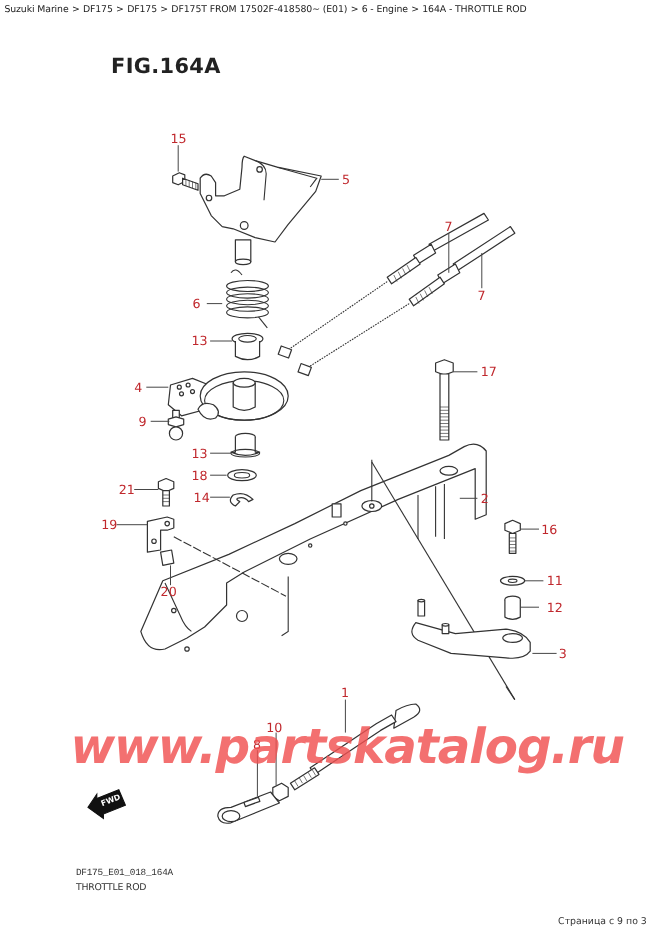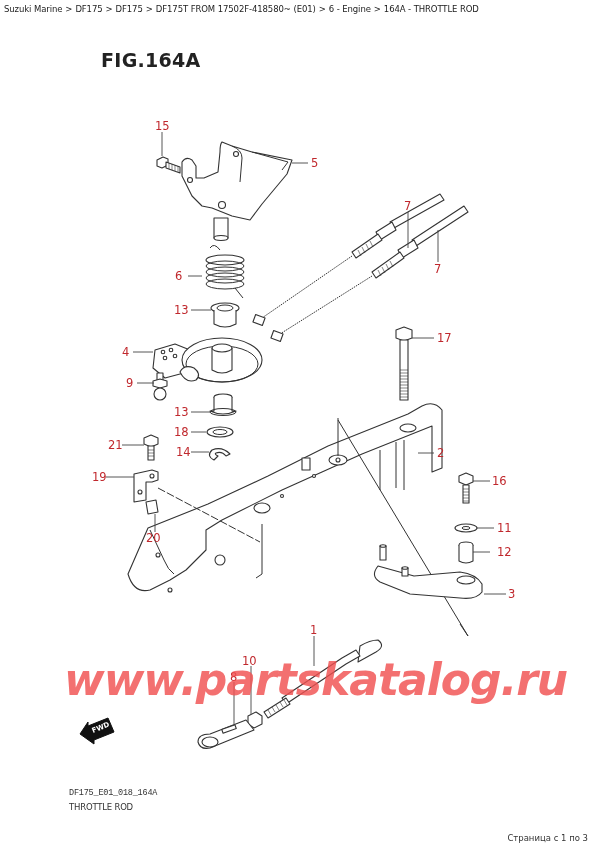--- a/index.html
+++ b/index.html
@@ -244,13 +244,13 @@
   <text class="lbl" x="310" y="634">1</text>
   <text class="lbl" x="242" y="665">10</text>
   <text class="lbl" x="230" y="681">8</text>
 </svg>
 
 <div class="watermark">www.partskatalog.ru</div>
 
 <div class="footer-code">DF175_E01_018_164A</div>
 <div class="footer-name">THROTTLE ROD</div>
 
-<div class="pager">Страница с 1 по 3</div>
+<div class="pager">Страница с 9 по 3</div>
 
 </body></html>

